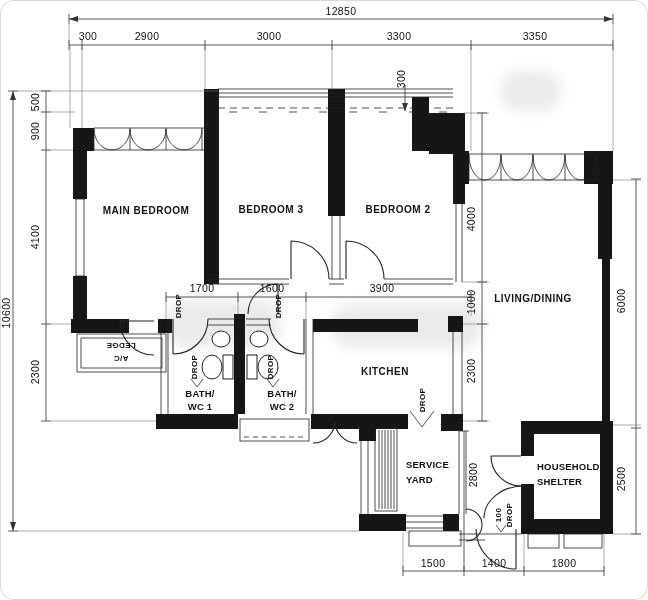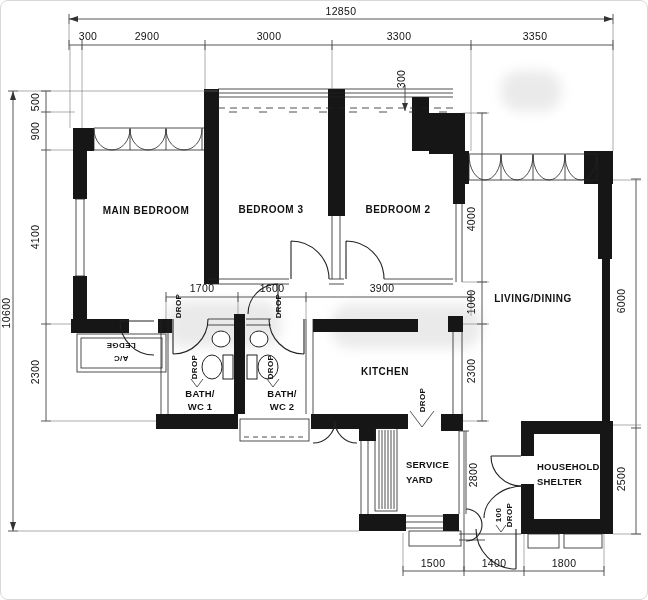--- a/index.html
+++ b/index.html
@@ -1,17 +1,17 @@
 <!DOCTYPE html>
 <html><head>
 <meta charset="utf-8">
 <style>
   html,body{margin:0;padding:0;background:#ffffff;}
   #stage{position:relative;width:648px;height:600px;background:#ffffff;
-         border:1px solid #d8d8d8;border-radius:8px;box-sizing:border-box;overflow:hidden;
+         border:1px solid #d8d8d8;border-radius:13px;box-sizing:border-box;overflow:hidden;
          font-family:"Liberation Sans",sans-serif;}
   svg{display:block}
   svg text{font-family:"Liberation Sans",sans-serif;fill:#111;}
   .dim{font-size:10.5px;letter-spacing:.3px;}
   .dim-big{font-size:10.5px;letter-spacing:.4px;}
   .room{font-size:10px;font-weight:600;letter-spacing:.5px;}
   .room-sm{font-size:9.5px;font-weight:600;letter-spacing:.2px;}
   .drop{font-size:8px;font-weight:600;letter-spacing:.4px;}
   .blk{fill:#161616;stroke:none;}
   .ln{stroke:#222;stroke-width:1.1;fill:none;}

